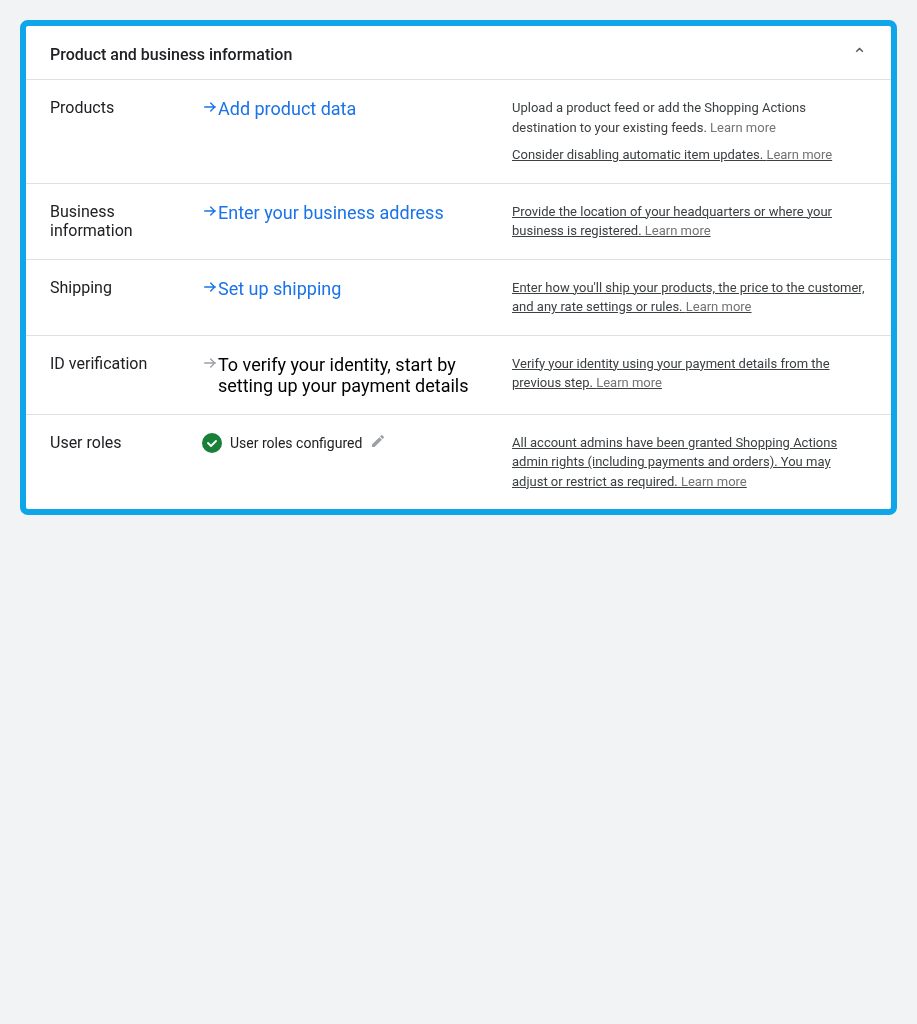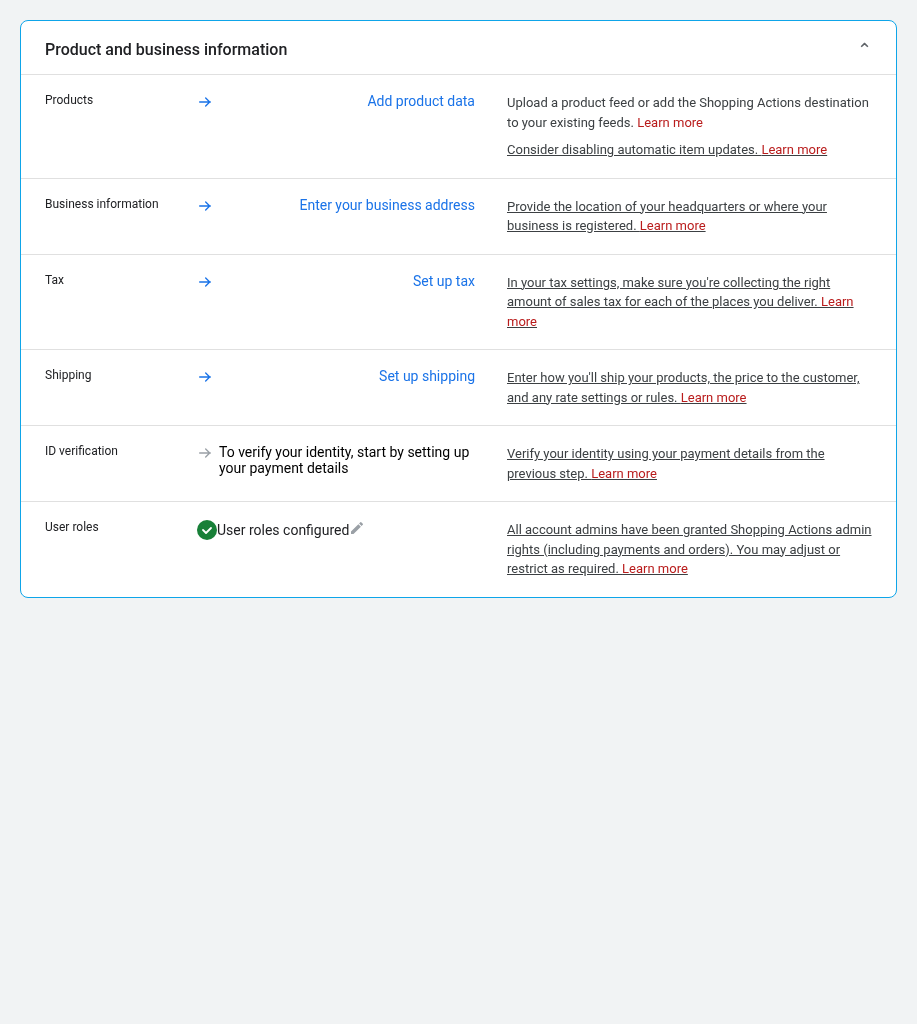--- a/index.html
+++ b/index.html
@@ -8,21 +8,21 @@
       font-size: 14px;
       background: #f1f3f4;
       display: flex;
       justify-content: center;
       align-items: flex-start;
       min-height: 100vh;
       padding: 20px;
     }
     .card {
       background: #fff;
-      border: 1px solid #0ea5e9;
+      border: 6px solid #0ea5e9;
       border-radius: 8px;
       width: 877px;
       padding: 0;
       overflow: hidden;
     }
     .card-header {
       display: flex;
       align-items: center;
       justify-content: space-between;
       padding: 18px 24px 14px 24px;
@@ -46,21 +46,21 @@
     .rows-table tr {
       border-bottom: 1px solid #e0e0e0;
     }
     .rows-table tr:last-child {
       border-bottom: none;
       margin-left: 28px;
     }
     .col-label {
       width: 160px;
       padding: 18px 16px 18px 24px;
-      font-size: 12px;
+      font-size: 16px;
       color: #202124;
       vertical-align: top;
       font-weight: 400;
     }
     .col-action {
       width: 310px;
       padding: 18px 16px;
       vertical-align: top;
     }
     .col-description {
@@ -68,52 +68,51 @@
       font-size: 13px;
       color: #3c4043;
       vertical-align: top;
       line-height: 1.5;
     }
     .action-link {
       display: flex;
       align-items: flex-start;
       color: #1a73e8;
       text-decoration: none;
-      font-size: 14px;
-      gap: 6px;
-      cursor: pointer;
-      justify-content: space-between;
+      font-size: 18px;
+      cursor: pointer;
     }
     .action-link .arrow {
       color: #1a73e8;
       font-size: 14px;
       margin-top: 1px;
       flex-shrink: 0;
     }
     .action-link.disabled {
       color: #000000;
     }
     .action-link.disabled .arrow {
       color: #9aa0a6;
     }
     .learn-more {
-      color: #b91c1c;
+      color: #737373;
       text-decoration: none;
       cursor: pointer;
     }
     .desc-para {
       margin-bottom: 8px;
     }
     .desc-para:last-child {
       margin-bottom: 0;
       text-decoration: underline;
     }
     .configured-row {
       display: flex;
       align-items: center;
+      gap: 8px;
       font-size: 14px;
       color: #202124;
     }
     .check-circle {
       display: inline-flex;
       align-items: center;
       justify-content: center;
       width: 20px;
       height: 20px;
       background: #188038;
@@ -163,34 +162,20 @@
       <path d="M4 12h16M13 6l6 6-6 6" stroke="#1a73e8" stroke-width="2" stroke-linecap="round" stroke-linejoin="round"></path>
     </svg></span>
               <span>Enter your business address</span>
             </a>
           </td>
           <td class="col-description">
             <p class="desc-para">Provide the location of your headquarters or where your business is registered. <a class="learn-more" href="#">Learn more</a></p>
           </td>
         </tr>
         <tr>
-          <td class="col-label">Tax</td>
-          <td class="col-action">
-            <a class="action-link" href="#">
-              <span class="arrow"><svg width="16" height="16" viewBox="0 0 24 24" fill="none">
-      <path d="M4 12h16M13 6l6 6-6 6" stroke="#1a73e8" stroke-width="2" stroke-linecap="round" stroke-linejoin="round"></path>
-    </svg></span>
-              <span>Set up tax</span>
-            </a>
-          </td>
-          <td class="col-description">
-            <p class="desc-para">In your tax settings, make sure you're collecting the right amount of sales tax for each of the places you deliver. <a class="learn-more" href="#">Learn more</a></p>
-          </td>
-        </tr>
-        <tr>
           <td class="col-label">Shipping</td>
           <td class="col-action">
             <a class="action-link" href="#">
               <span class="arrow"><svg width="16" height="16" viewBox="0 0 24 24" fill="none">
       <path d="M4 12h16M13 6l6 6-6 6" stroke="#1a73e8" stroke-width="2" stroke-linecap="round" stroke-linejoin="round"></path>
     </svg></span>
               <span>Set up shipping</span>
             </a>
           </td>
           <td class="col-description">

